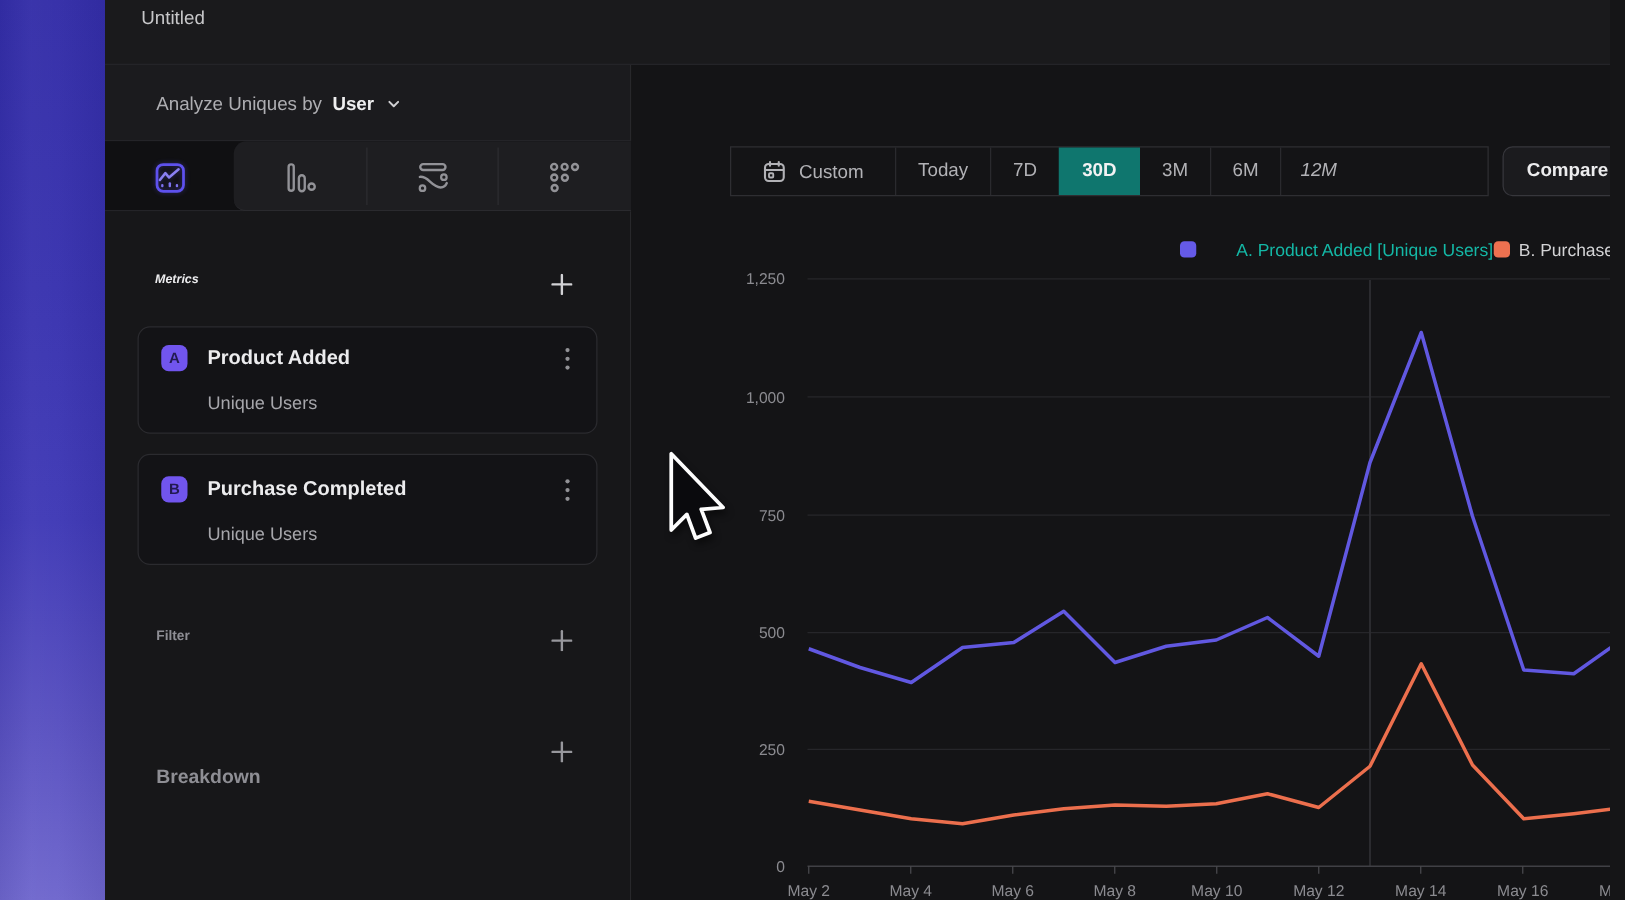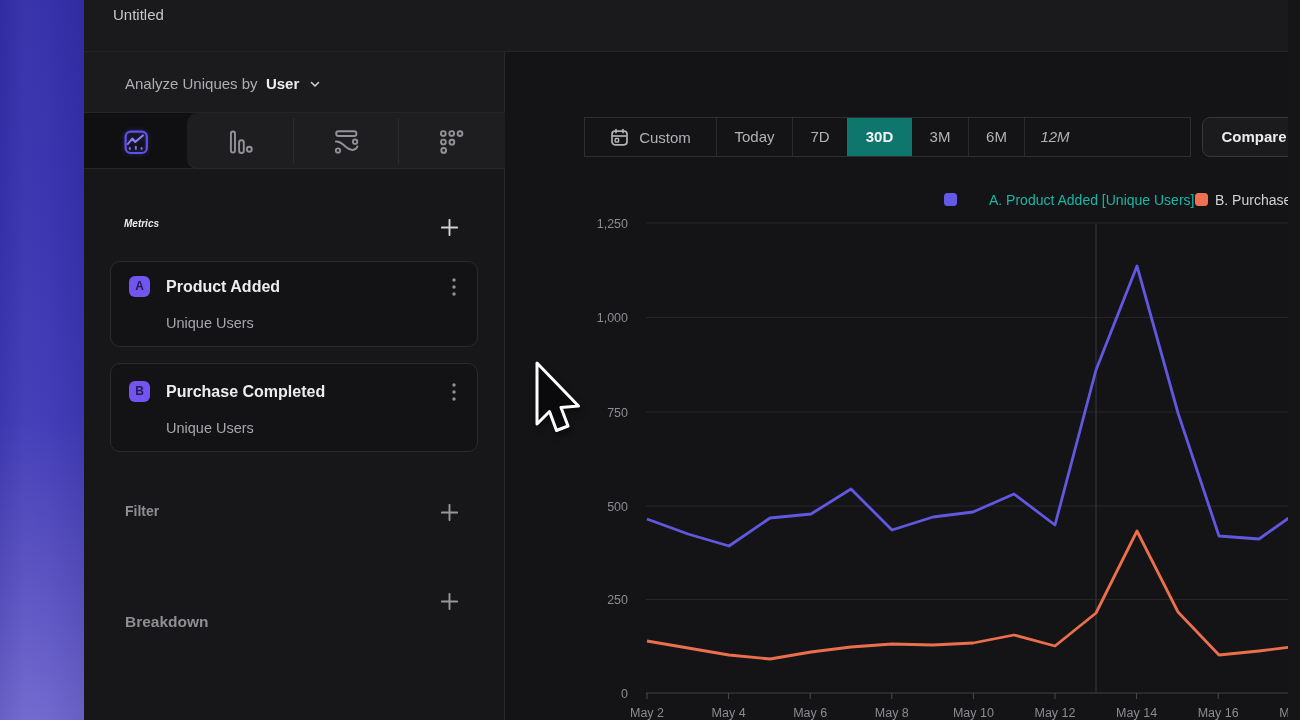--- a/index.html
+++ b/index.html
@@ -85,21 +85,21 @@
   <div class="abs" style="left:110px;top:363px;width:368px;height:89px;background:#131316;border:1px solid #2b2b2f;border-radius:10px;"></div>
   <div class="abs" style="left:129px;top:381px;width:21px;height:21px;background:#7155ee;border-radius:6px;color:#221a52;font-size:12px;font-weight:bold;text-align:center;line-height:21px;">B</div>
   <div class="abs" style="left:166px;top:383px;font-size:16px;font-weight:bold;color:#ececee;">Purchase Completed</div>
   <div class="abs" style="left:166px;top:420px;font-size:14.5px;color:#a6a6ab;">Unique Users</div>
   <svg class="abs" style="left:450px;top:382px;" width="8" height="20" viewBox="0 0 8 20">
     <circle cx="4" cy="3" r="1.7" fill="#929296"></circle>
       <circle cx="4" cy="10" r="1.7" fill="#929296"></circle>
       <circle cx="4" cy="17" r="1.7" fill="#929296"></circle>
   </svg>
 
-  <div class="abs" style="left:125px;top:503px;font-size:14px;font-weight:bold;color:#8e8e94;">Filter</div>
+  <div class="abs" style="left:125px;top:503px;font-size:11px;font-weight:bold;color:#8e8e94;">Filter</div>
   <svg class="abs" style="left:441px;top:504px;" width="17" height="17" viewBox="0 0 17 17">
       <g stroke="#97979c" stroke-width="1.9" stroke-linecap="round">
         <line x1="8.5" y1="0.9" x2="8.5" y2="16.1"></line>
         <line x1="0.9" y1="8.5" x2="16.1" y2="8.5"></line>
       </g>
     </svg>
 
   <div class="abs" style="left:125px;top:592px;font-size:15.5px;font-weight:bold;color:#8e8e94;margin-top:21px;">Breakdown</div>
   <svg class="abs" style="left:441px;top:593px;" width="17" height="17" viewBox="0 0 17 17">
       <g stroke="#97979c" stroke-width="1.9" stroke-linecap="round">

